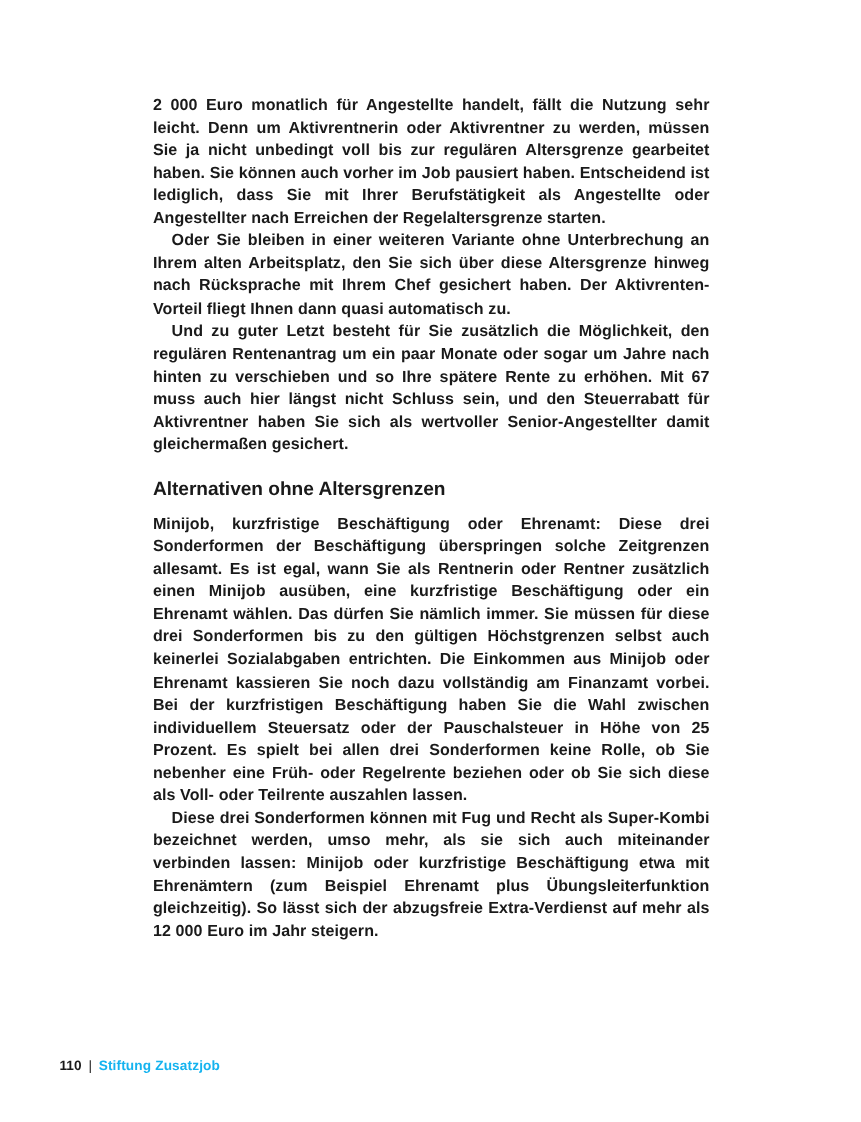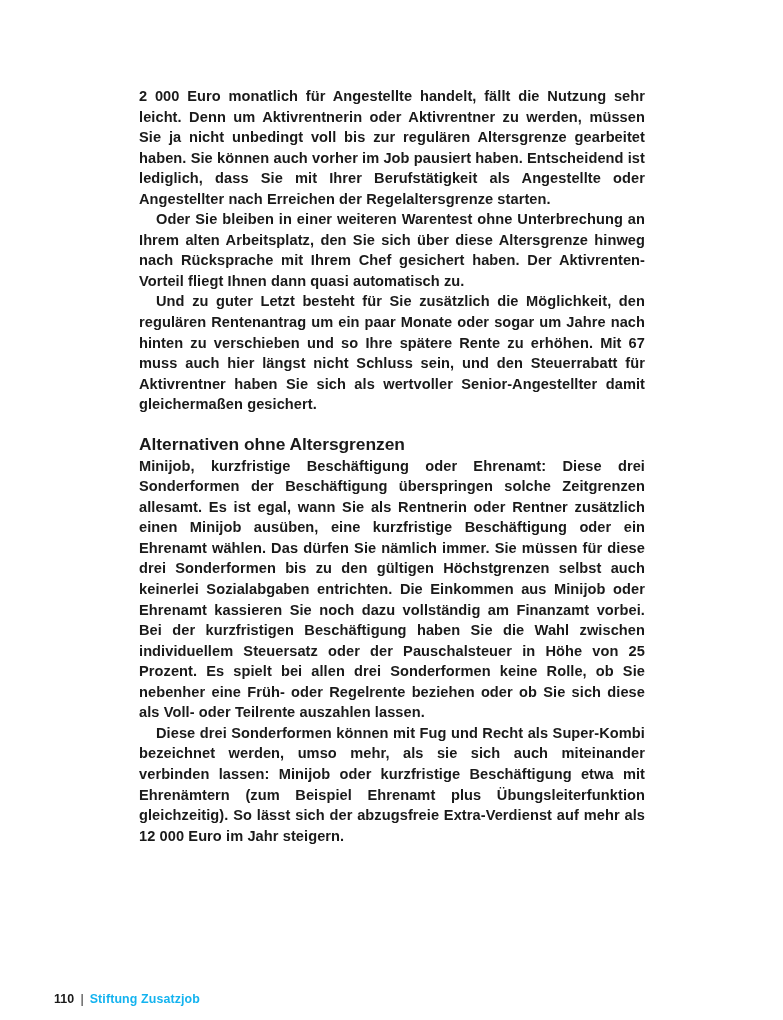--- a/index.html
+++ b/index.html
@@ -51,27 +51,27 @@
     padding-top: 18px;
     font-size: 17.4px;
     line-height: 22px;
     font-weight: bold;
     letter-spacing: -0.002em;
     color: #1a1a1a;
     text-align: left;
   }
 
   .heading-block {
-    margin-bottom: 1px;
+    margin-bottom: 12px;
   }
 
   .footer {
     position: absolute;
     left: 54px;
-    top: 992px;
+    top: 962px;
     display: flex;
     align-items: flex-start;
     gap: 0;
     font-size: 12.4px;
     font-weight: bold;
     letter-spacing: 0.01em;
   }
   .footer .page-number {
     color: #1a1a1a;
   }
@@ -86,21 +86,21 @@
 </style>
 </head>
 <body>
 
 <div class="page">
 
   <div class="content-column">
 
     <p class="body-par">2 000 Euro monatlich für Angestellte handelt, fällt die Nutzung sehr leicht. Denn um Aktivrentnerin oder Aktivrentner zu werden, müssen Sie ja nicht unbedingt voll bis zur regulären Altersgrenze gearbeitet haben. Sie können auch vorher im Job pausiert haben. Entscheidend ist lediglich, dass Sie mit Ihrer Berufstätigkeit als Angestellte oder Angestellter nach Erreichen der Regelaltersgrenze starten.</p>
 
-    <p class="body-par indent">Oder Sie bleiben in einer weiteren Warentest ohne Unterbrechung an Ihrem alten Arbeitsplatz, den Sie sich über diese Altersgrenze hinweg nach Rücksprache mit Ihrem Chef gesichert haben. Der Aktivrenten-Vorteil fliegt Ihnen dann quasi automatisch zu.</p>
+    <p class="body-par indent">Oder Sie bleiben in einer weiteren Variante ohne Unterbrechung an Ihrem alten Arbeitsplatz, den Sie sich über diese Altersgrenze hinweg nach Rücksprache mit Ihrem Chef gesichert haben. Der Aktivrenten-Vorteil fliegt Ihnen dann quasi automatisch zu.</p>
 
     <p class="body-par indent">Und zu guter Letzt besteht für Sie zusätzlich die Möglichkeit, den regulären Rentenantrag um ein paar Monate oder sogar um Jahre nach hinten zu verschieben und so Ihre spätere Rente zu erhöhen. Mit 67 muss auch hier längst nicht Schluss sein, und den Steuerrabatt für Aktivrentner haben Sie sich als wertvoller Senior-Angestellter damit gleichermaßen gesichert.</p>
 
     <div class="heading-block">
       <h2 class="section-heading">Alternativen ohne Altersgrenzen</h2>
     </div>
 
     <p class="body-par">Minijob, kurzfristige Beschäftigung oder Ehrenamt: Diese drei Sonderformen der Beschäftigung überspringen solche Zeitgrenzen allesamt. Es ist egal, wann Sie als Rentnerin oder Rentner zusätzlich einen Minijob ausüben, eine kurzfristige Beschäftigung oder ein Ehrenamt wählen. Das dürfen Sie nämlich immer. Sie müssen für diese drei Sonderformen bis zu den gültigen Höchstgrenzen selbst auch keinerlei Sozialabgaben entrichten. Die Einkommen aus Minijob oder Ehrenamt kassieren Sie noch dazu vollständig am Finanzamt vorbei. Bei der kurzfristigen Beschäftigung haben Sie die Wahl zwischen individuellem Steuersatz oder der Pauschalsteuer in Höhe von 25 Prozent. Es spielt bei allen drei Sonderformen keine Rolle, ob Sie nebenher eine Früh- oder Regelrente beziehen oder ob Sie sich diese als Voll- oder Teilrente auszahlen lassen.</p>
 
     <p class="body-par indent">Diese drei Sonderformen können mit Fug und Recht als Super-Kombi bezeichnet werden, umso mehr, als sie sich auch miteinander verbinden lassen: Minijob oder kurzfristige Beschäftigung etwa mit Ehrenämtern (zum Beispiel Ehrenamt plus Übungsleiterfunktion gleichzeitig). So lässt sich der abzugsfreie Extra-Verdienst auf mehr als 12 000 Euro im Jahr steigern.</p>

